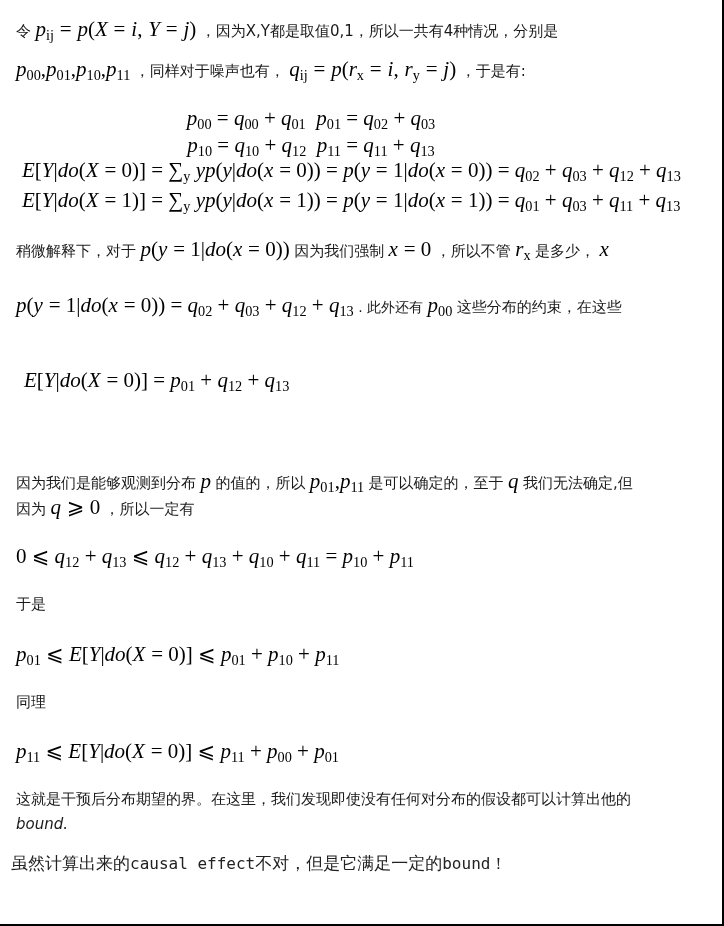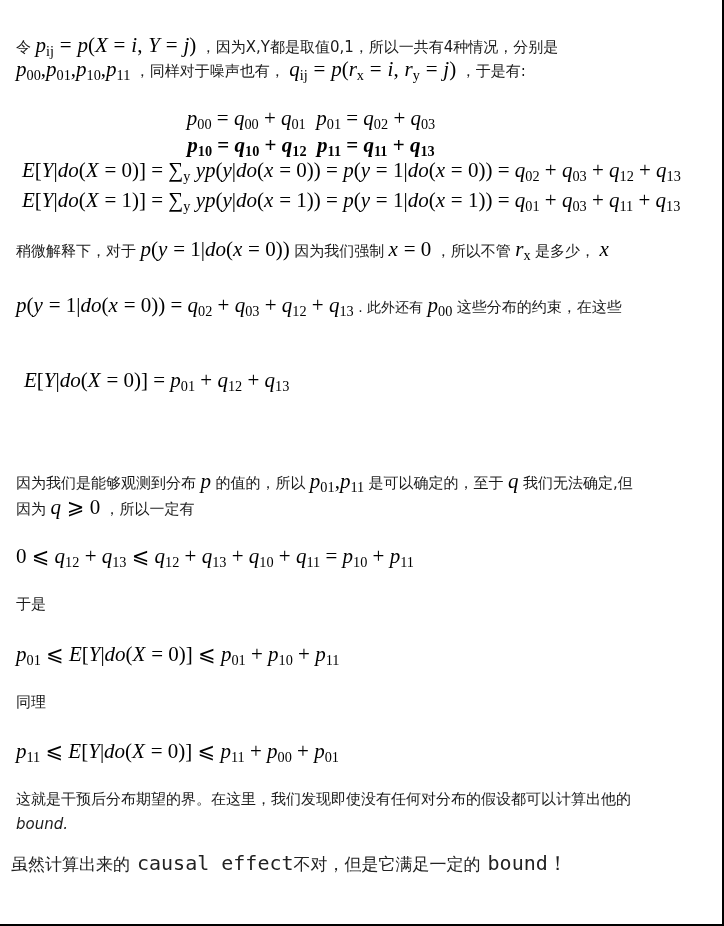--- a/index.html
+++ b/index.html
@@ -12,44 +12,44 @@
   }
   .cn { font-size: 15px; color: #1a1a1a; font-family: "DejaVu Sans", "Liberation Sans", sans-serif; }
   .m { font-family: "Liberation Serif", "DejaVu Serif", serif; font-style: italic; color: #000; }
   .mu { font-family: "Liberation Serif", "DejaVu Serif", serif; font-style: normal; color: #000; }
   .m sub, .mu sub { font-style: normal; font-size: 0.68em; vertical-align: -0.28em; }
   .line { position: absolute; left: 16px; white-space: nowrap; line-height: 26px; }
   .inl { font-size: 21px; }
   .disp { font-size: 21px; line-height: 28px; }
   .center { left: 0; width: 622px; text-align: center; }
   .final { font-family: "DejaVu Serif", "Liberation Serif", serif; font-size: 17px; color: #222; letter-spacing: 0px; }
-  .final .mono { font-family: "DejaVu Sans Mono", "Liberation Mono", monospace; font-size: 20px; margin-left: 7px; }
+  .final .mono { font-family: "DejaVu Sans Mono", "Liberation Mono", monospace; font-size: 16px; }
 </style>
 </head>
 <body>
 
 <div id="page">
 
-  <div class="line" style="top:32px;">
+  <div class="line" style="top:16px;">
     <span class="cn">令</span>
     <span class="inl"><span class="m">p<sub>ij</sub></span> <span class="mu">=</span> <span class="m">p</span><span class="mu">(</span><span class="m">X</span> <span class="mu">=</span> <span class="m">i</span><span class="mu">,</span> <span class="m">Y</span> <span class="mu">=</span> <span class="m">j</span><span class="mu">)</span></span>
     <span class="cn">，因为X,Y都是取值0,1，所以一共有4种情况，分别是</span>
   </div>
 
   <div class="line" style="top:56px;">
     <span class="inl"><span class="m">p</span><span class="mu"><sub>00</sub>,</span><span class="m">p</span><span class="mu"><sub>01</sub>,</span><span class="m">p</span><span class="mu"><sub>10</sub>,</span><span class="m">p</span><span class="mu"><sub>11</sub></span></span>
     <span class="cn">，同样对于噪声也有，</span>
     <span class="inl"><span class="m">q<sub>ij</sub></span> <span class="mu">=</span> <span class="m">p</span><span class="mu">(</span><span class="m">r<sub>x</sub></span> <span class="mu">=</span> <span class="m">i</span><span class="mu">,</span> <span class="m">r<sub>y</sub></span> <span class="mu">=</span> <span class="m">j</span><span class="mu">)</span></span>
     <span class="cn">，于是有:</span>
   </div>
 
   <div class="line disp center" style="top:104px;">
     <span class="m">p</span><span class="mu"><sub>00</sub> = </span><span class="m">q</span><span class="mu"><sub>00</sub> + </span><span class="m">q</span><span class="mu"><sub>01</sub>&nbsp;&nbsp;</span><span class="m">p</span><span class="mu"><sub>01</sub> = </span><span class="m">q</span><span class="mu"><sub>02</sub> + </span><span class="m">q</span><span class="mu"><sub>03</sub></span>
   </div>
-  <div class="line disp center" style="top:131px;font-weight:bold;">
+  <div class="line disp center" style="top:131px;">
     <span class="m">p</span><span class="mu"><sub>10</sub> = </span><span class="m">q</span><span class="mu"><sub>10</sub> + </span><span class="m">q</span><span class="mu"><sub>12</sub>&nbsp;&nbsp;</span><span class="m">p</span><span class="mu"><sub>11</sub> = </span><span class="m">q</span><span class="mu"><sub>11</sub> + </span><span class="m">q</span><span class="mu"><sub>13</sub></span>
   </div>
   <div class="line disp" style="top:156px; left:22px;">
     <span class="m">E</span><span class="mu">[</span><span class="m">Y</span><span class="mu">|</span><span class="m">do</span><span class="mu">(</span><span class="m">X</span> <span class="mu">= 0)] = ∑</span><span class="m"><sub>y</sub> yp</span><span class="mu">(</span><span class="m">y</span><span class="mu">|</span><span class="m">do</span><span class="mu">(</span><span class="m">x</span> <span class="mu">= 0)) = </span><span class="m">p</span><span class="mu">(</span><span class="m">y</span> <span class="mu">= 1|</span><span class="m">do</span><span class="mu">(</span><span class="m">x</span> <span class="mu">= 0)) = </span><span class="m">q</span><span class="mu"><sub>02</sub> + </span><span class="m">q</span><span class="mu"><sub>03</sub> + </span><span class="m">q</span><span class="mu"><sub>12</sub> + </span><span class="m">q</span><span class="mu"><sub>13</sub></span>
   </div>
   <div class="line disp" style="top:186px; left:22px;">
     <span class="m">E</span><span class="mu">[</span><span class="m">Y</span><span class="mu">|</span><span class="m">do</span><span class="mu">(</span><span class="m">X</span> <span class="mu">= 1)] = ∑</span><span class="m"><sub>y</sub> yp</span><span class="mu">(</span><span class="m">y</span><span class="mu">|</span><span class="m">do</span><span class="mu">(</span><span class="m">x</span> <span class="mu">= 1)) = </span><span class="m">p</span><span class="mu">(</span><span class="m">y</span> <span class="mu">= 1|</span><span class="m">do</span><span class="mu">(</span><span class="m">x</span> <span class="mu">= 1)) = </span><span class="m">q</span><span class="mu"><sub>01</sub> + </span><span class="m">q</span><span class="mu"><sub>03</sub> + </span><span class="m">q</span><span class="mu"><sub>11</sub> + </span><span class="m">q</span><span class="mu"><sub>13</sub></span>
   </div>
 
   <div class="line" style="top:236px;">

